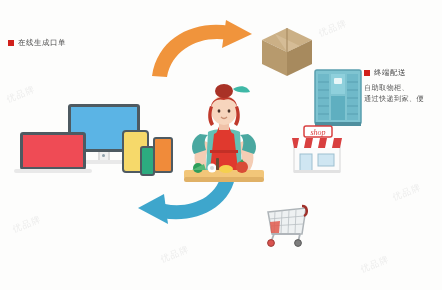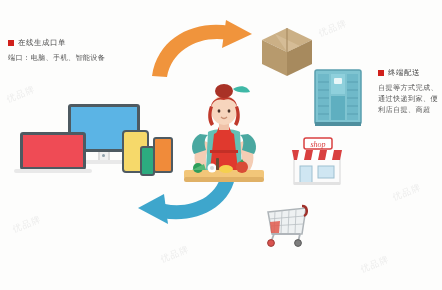--- a/index.html
+++ b/index.html
@@ -93,21 +93,21 @@
     background:#f08b3a;border:2.5px solid #4e5a61;border-radius:3px;box-sizing:border-box;
   }
 
   
   .ill{position:absolute;}
   #arrow-top{left:148px;top:18px;width:130px;height:62px;}
   #arrow-bottom{left:112px;top:168px;width:128px;height:62px;}
   #woman{left:176px;top:84px;width:96px;height:104px;}
   #box{left:256px;top:22px;width:62px;height:58px;}
   #lockers{left:312px;top:66px;width:52px;height:62px;}
-  #shop{left:286px;top:136px;width:62px;height:50px;}
+  #shop{left:286px;top:124px;width:62px;height:50px;}
   #cart{left:258px;top:196px;width:54px;height:54px;}
 </style>
 </head>
 <body>
 
 <div id="canvas">
 
   <div class="wm" style="left:6px;top:88px;">优品牌</div>
   <div class="wm" style="left:12px;top:218px;">优品牌</div>
   <div class="wm" style="left:160px;top:248px;">优品牌</div>
@@ -127,31 +127,29 @@
       <path d="M124,4 C120,40 84,56 50,50 L44,48 L48,34 L53,36 C78,41 106,30 110,3 Z" fill="#3ea6cc"></path>
       <path d="M52,26 L26,40 L56,56 Z" fill="#3ea6cc"></path>
     </svg>
   </div>
 
   <div class="txtblock" id="left-text" style="left:8px;top:38px;">
     <div class="tb-title">
       <span class="bullet"></span>
       <span>在线生成口单</span>
     </div>
-    <div class="tb-line">端口：电脑、手机、智能设备</div>
-  </div>
-
-  <div class="txtblock" id="right-text" style="left:378px;top:68px;">
+  </div>
+
+  <div class="txtblock" id="right-text" style="left:364px;top:68px;">
     <div class="tb-title">
       <span class="bullet"></span>
       <span>终端配送</span>
     </div>
-    <div class="tb-line">自提等方式完成、</div>
+    <div class="tb-line">自助取物柜、</div>
     <div class="tb-line">通过快递到家、便</div>
-    <div class="tb-line">利店自提、商超</div>
   </div>
 
   <div id="devices">
     <div class="monitor-body"></div>
     <div class="monitor-neck"></div>
     <div class="monitor-dot"></div>
     <div class="monitor-foot"></div>
     <div class="laptop-screen"></div>
     <div class="laptop-base"></div>
     <div class="tablet"></div>

